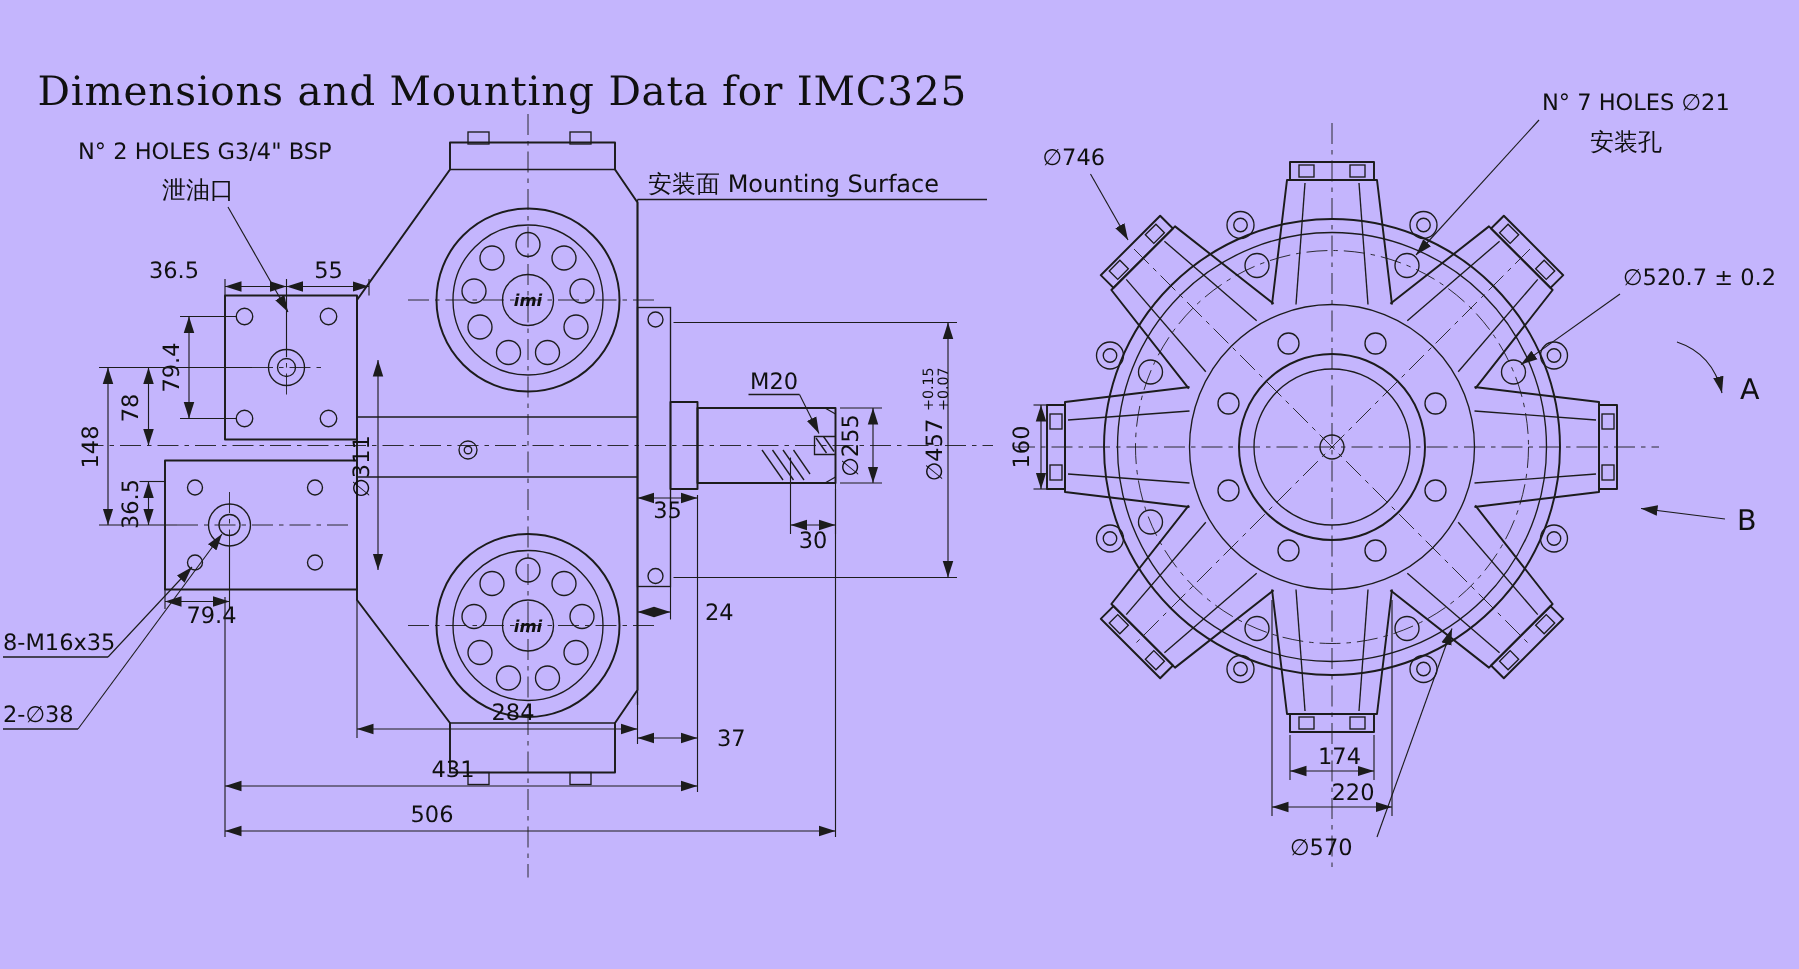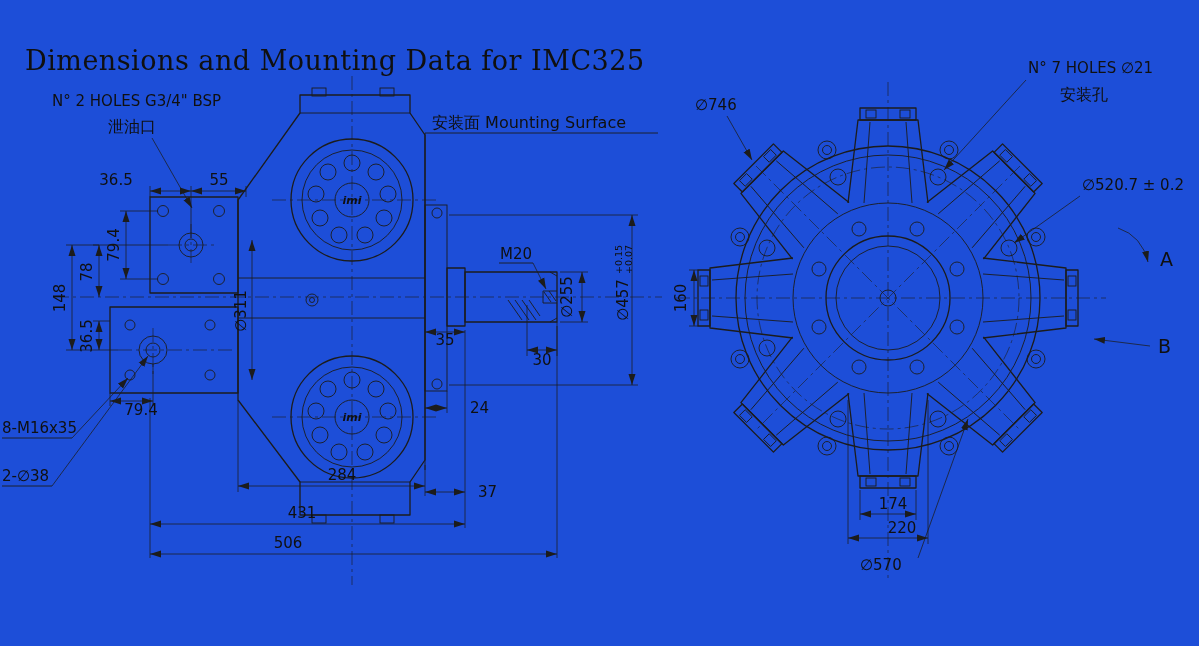--- a/index.html
+++ b/index.html
@@ -1,16 +1,16 @@
 <!DOCTYPE html>
 <html><head>
 <meta charset="utf-8">
 <style>
   html,body{margin:0;padding:0;background:#eef0ee;}
-  .stage{width:1199px;height:646px;position:relative;background:#1d4ed8;overflow:hidden;}
+  .stage{width:1199px;height:646px;position:relative;background:#c4b5fd;overflow:hidden;}
   svg{display:block}
   .ln{stroke:#1c1c1c;stroke-width:1.3;fill:none;stroke-linejoin:round}
   .md{stroke:#1c1c1c;stroke-width:0.9;fill:none}
   .dim{stroke:#1c1c1c;stroke-width:0.75;fill:none}
   .cl{stroke:#1c1c1c;stroke-width:0.6;fill:none;stroke-dasharray:14 4 3 4}
   text{font-family:"DejaVu Sans","Liberation Sans",sans-serif;fill:#101010}
   .t{font-size:15px}
   .ts{font-size:9.5px}
   .cn{font-size:16px}
   .ab{font-size:19px}

